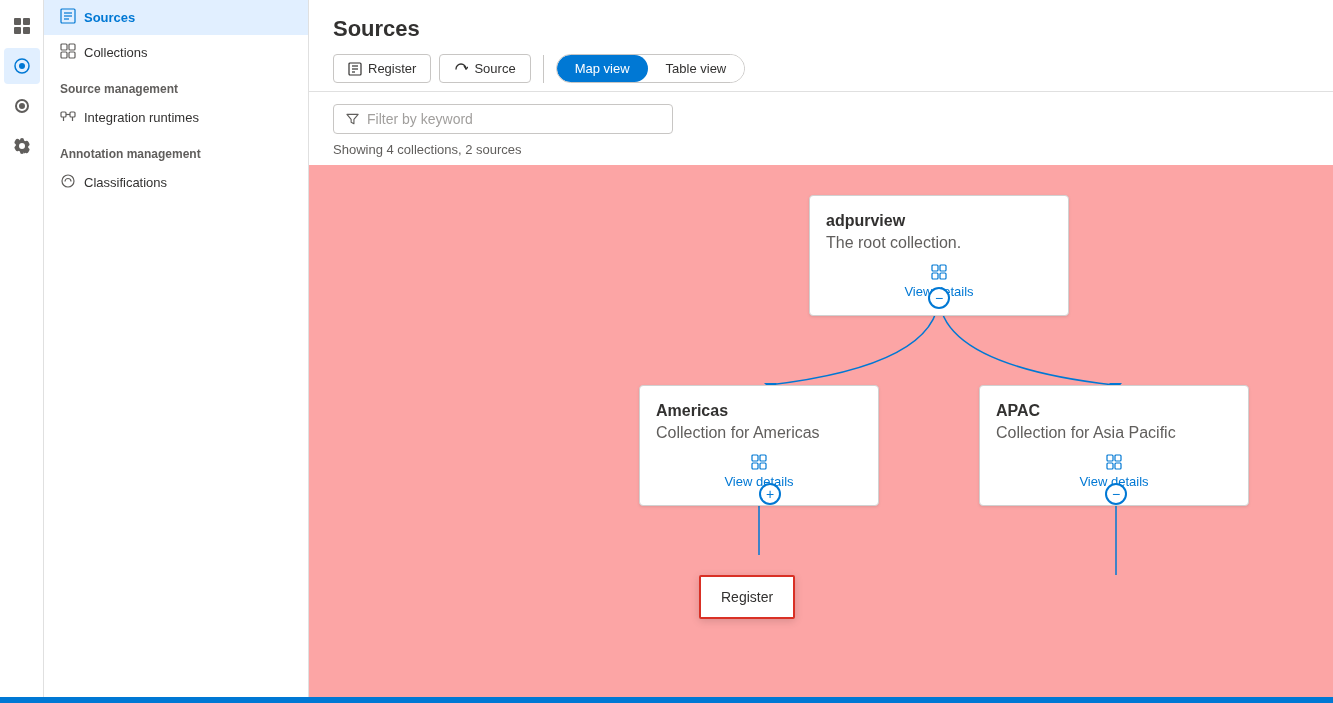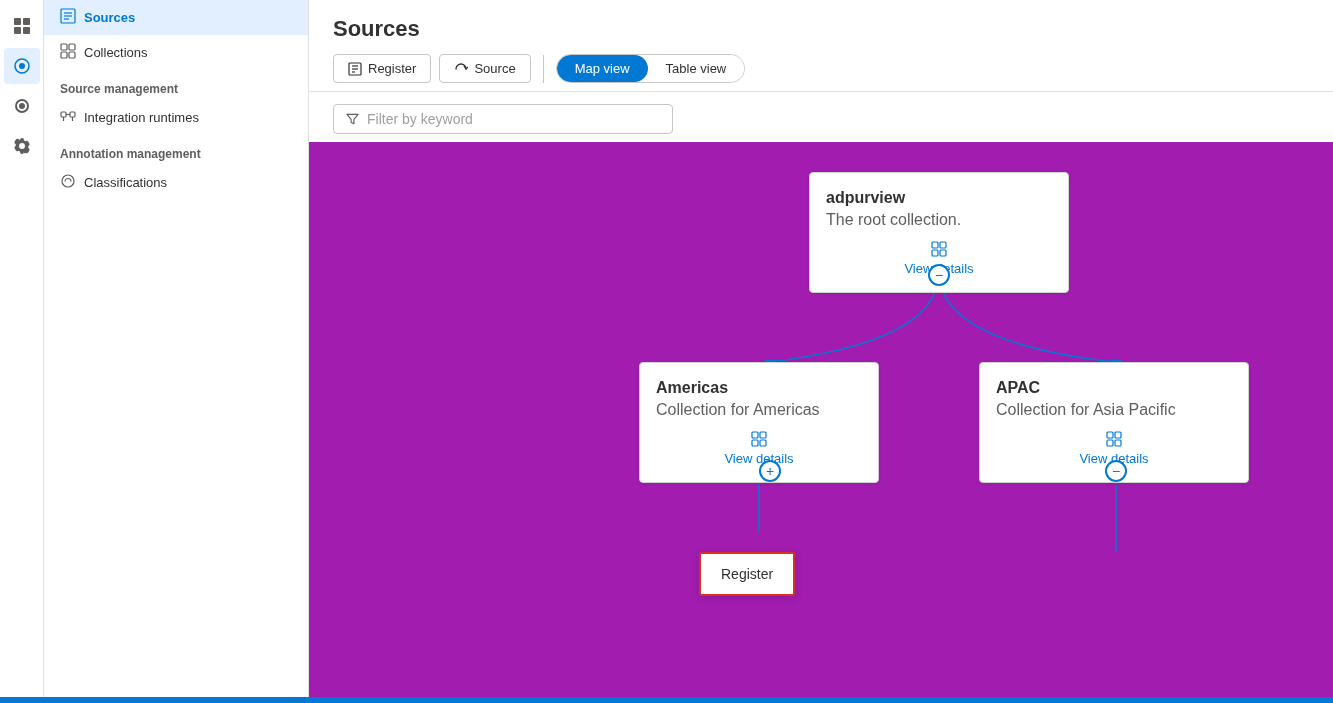--- a/index.html
+++ b/index.html
@@ -147,21 +147,21 @@
 
     .showing-text {
       padding: 0 24px 8px 24px;
       font-size: 13px;
       color: #605e5c;
     }
 
     
     .map-canvas {
       flex: 1;
-      background: #a21caf;
+      background: #fca5a5;
       position: relative;
       overflow: hidden;
     }
 
     
     .collection-card {
       position: absolute;
       background: #fff;
       border: 1px solid #d1d1d1;
       border-radius: 4px;
@@ -357,20 +357,21 @@
 
   <div class="filter-bar">
     <div class="filter-input">
       <svg width="14" height="14" viewBox="0 0 14 14" fill="none">
         <path d="M1 2h12l-4.5 5.5V12l-3-1.5V7.5z" stroke="#605e5c" stroke-width="1.2" fill="none" stroke-linejoin="round"></path>
       </svg>
       <input type="text" placeholder="Filter by keyword" style="">
     </div>
   </div>
 
+  <div class="showing-text">Showing 4 collections, 2 sources</div>
 
   <div class="map-canvas">
 
     <svg class="connector-svg">
 
       <path d="M 630 130 Q 630 200 460 220" stroke="#0078d4" stroke-width="1.5" fill="none"></path>
 
       <path d="M 630 130 Q 630 200 805 220" stroke="#0078d4" stroke-width="1.5" fill="none"></path>
 
       <polygon points="455,218 462,225 468,218" fill="#0078d4"></polygon>

